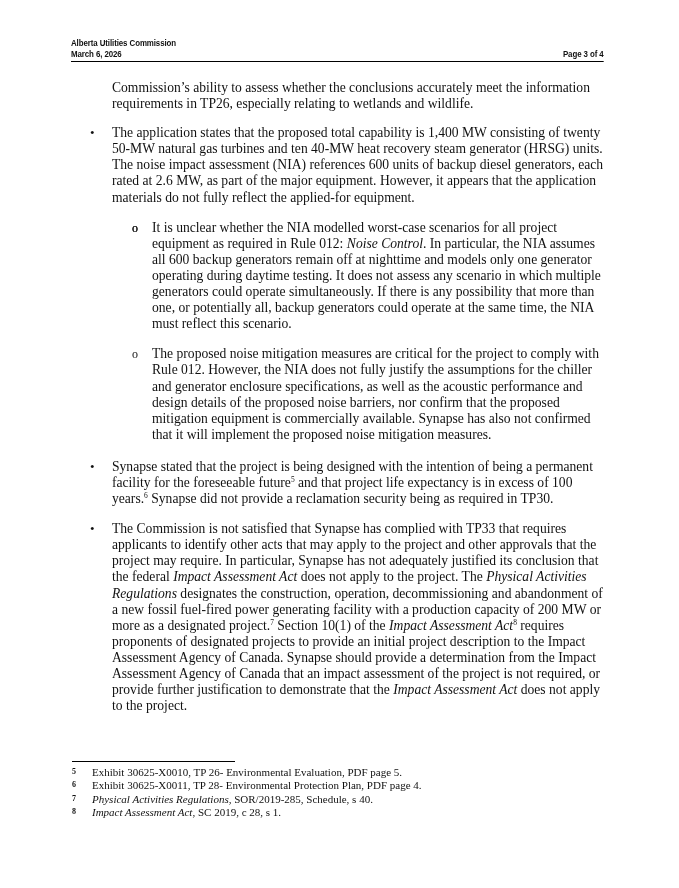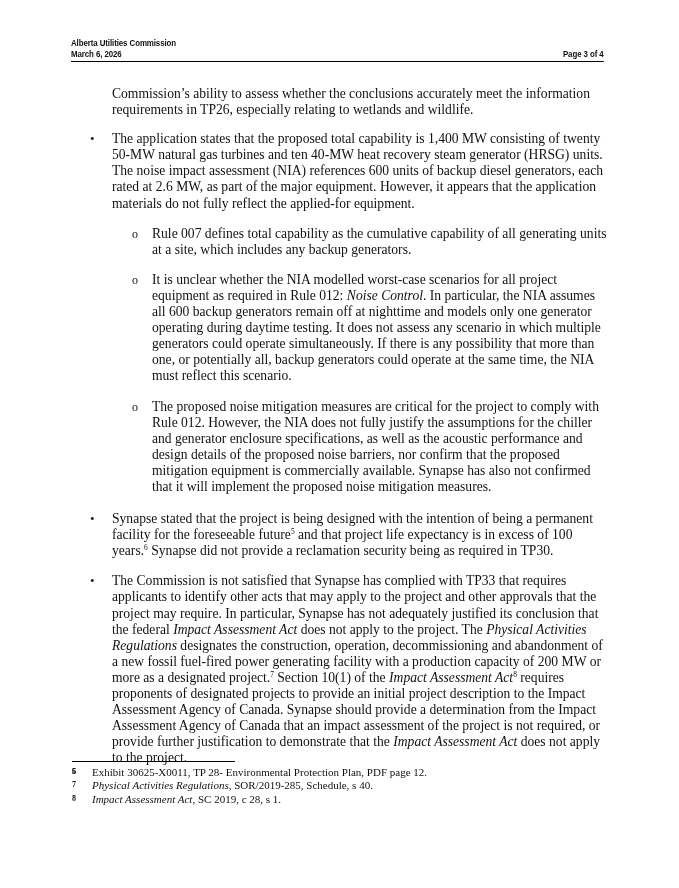--- a/index.html
+++ b/index.html
@@ -7,21 +7,21 @@
   .page { position: absolute; left: 0; top: 0; width: 635px; height: 888px; background: #fff; }
   .header {
     position: absolute; left: 71px; top: 38px; width: 533px;
     font-family: "Liberation Sans", sans-serif; font-weight: bold;
     font-size: 8.6px; line-height: 11px; letter-spacing: -0.1px;
     border-bottom: 1.3px solid #000; padding-bottom: 1px;
     transform: scaleX(0.92); transform-origin: left top; width: 579px;
   }
   .header .row { display: flex; justify-content: space-between; }
   .body {
-    position: absolute; left: 72px; top: 86px; width: 535px;
+    position: absolute; left: 72px; top: 80px; width: 535px;
     font-family: "Liberation Serif", serif; font-size: 13.6px; line-height: 16.1px;
   }
   .para-cont { margin-left: 40px; margin-bottom: 13px; }
   .bullet { position: relative; padding-left: 40px; margin-bottom: 14px; }
   .bullet .marker { position: absolute; left: 18px; top: 0; font-size: 13px; }
   .sub { position: relative; padding-left: 80px; margin-bottom: 14px; margin-top: 0; }
   .sub .marker { position: absolute; left: 60px; top: 0; font-size: 12px; }
   i { font-style: italic; }
   sup { font-size: 7.5px; line-height: 0; vertical-align: 5px; }
   .footnotes {
@@ -49,21 +49,20 @@
 
     <p class="para-cont" style="margin-top:0">Commission’s ability to assess whether the conclusions accurately meet the information requirements in TP26, especially relating to wetlands and wildlife.</p>
 
     <div class="bullet">
       <span class="marker">•</span>
       <span>The application states that the proposed total capability is 1,400 MW consisting of twenty 50-MW natural gas turbines and ten 40-MW heat recovery steam generator (HRSG) units. The noise impact assessment (NIA) references 600 units of backup diesel generators, each rated at 2.6 MW, as part of the major equipment. However, it appears that the application materials do not fully reflect the applied-for equipment.</span>
     </div>
 
     <div class="sub">
       <span class="marker">o</span>
-      <span>Rule 007 defines total capability as the cumulative capability of all generating units at a site, which includes any backup generators.</span>
     </div>
 
     <div class="sub">
       <span class="marker">o</span>
       <span>It is unclear whether the NIA modelled worst-case scenarios for all project equipment as required in Rule 012: </span><i>Noise Control</i><span>. In particular, the NIA assumes all 600 backup generators remain off at nighttime and models only one generator operating during daytime testing. It does not assess any scenario in which multiple generators could operate simultaneously. If there is any possibility that more than one, or potentially all, backup generators could operate at the same time, the NIA must reflect this scenario.</span>
     </div>
 
     <div class="sub" style="margin-bottom:16px">
       <span class="marker">o</span>
       <span>The proposed noise mitigation measures are critical for the project to comply with Rule 012. However, the NIA does not fully justify the assumptions for the chiller and generator enclosure specifications, as well as the acoustic performance and design details of the proposed noise barriers, nor confirm that the proposed mitigation equipment is commercially available. Synapse has also not confirmed that it will implement the proposed noise mitigation measures.</span>
@@ -78,24 +77,25 @@
       <span class="marker">•</span>
       <span>The Commission is not satisfied that Synapse has complied with TP33 that requires applicants to identify other acts that may apply to the project and other approvals that the project may require. In particular, Synapse has not adequately justified its conclusion that the federal </span><i>Impact Assessment Act</i><span> does not apply to the project. The </span><i>Physical Activities Regulations</i><span> designates the construction, operation, decommissioning and abandonment of a new fossil fuel-fired power generating facility with a production capacity of 200 MW or more as a designated project.</span><sup>7</sup><span> Section 10(1) of the </span><i>Impact Assessment Act</i><sup>8</sup><span> requires proponents of designated projects to provide an initial project description to the Impact Assessment Agency of Canada. Synapse should provide a determination from the Impact Assessment Agency of Canada that an impact assessment of the project is not required, or provide further justification to demonstrate that the </span><i>Impact Assessment Act</i><span> does not apply to the project.</span>
     </div>
 
   </div>
 
   <div class="footnotes">
     <div class="fn-rule"></div>
     <div class="fn">
       <span class="num">5</span>
+      <span>Exhibit 30625-X0010, TP 26- Environmental Evaluation, PDF page 5.</span>
     </div>
     <div class="fn">
       <span class="num">6</span>
-      <span>Exhibit 30625-X0011, TP 28- Environmental Protection Plan, PDF page 12.</span>
+      <span>Exhibit 30625-X0011, TP 28- Environmental Protection Plan, PDF page 4.</span>
     </div>
     <div class="fn">
       <span class="num">7</span>
       <i>Physical Activities Regulations</i><span>, SOR/2019-285, Schedule, s 40.</span>
     </div>
     <div class="fn">
       <span class="num">8</span>
       <i>Impact Assessment Act</i><span>, SC 2019, c 28, s 1.</span>
     </div>
   </div>

